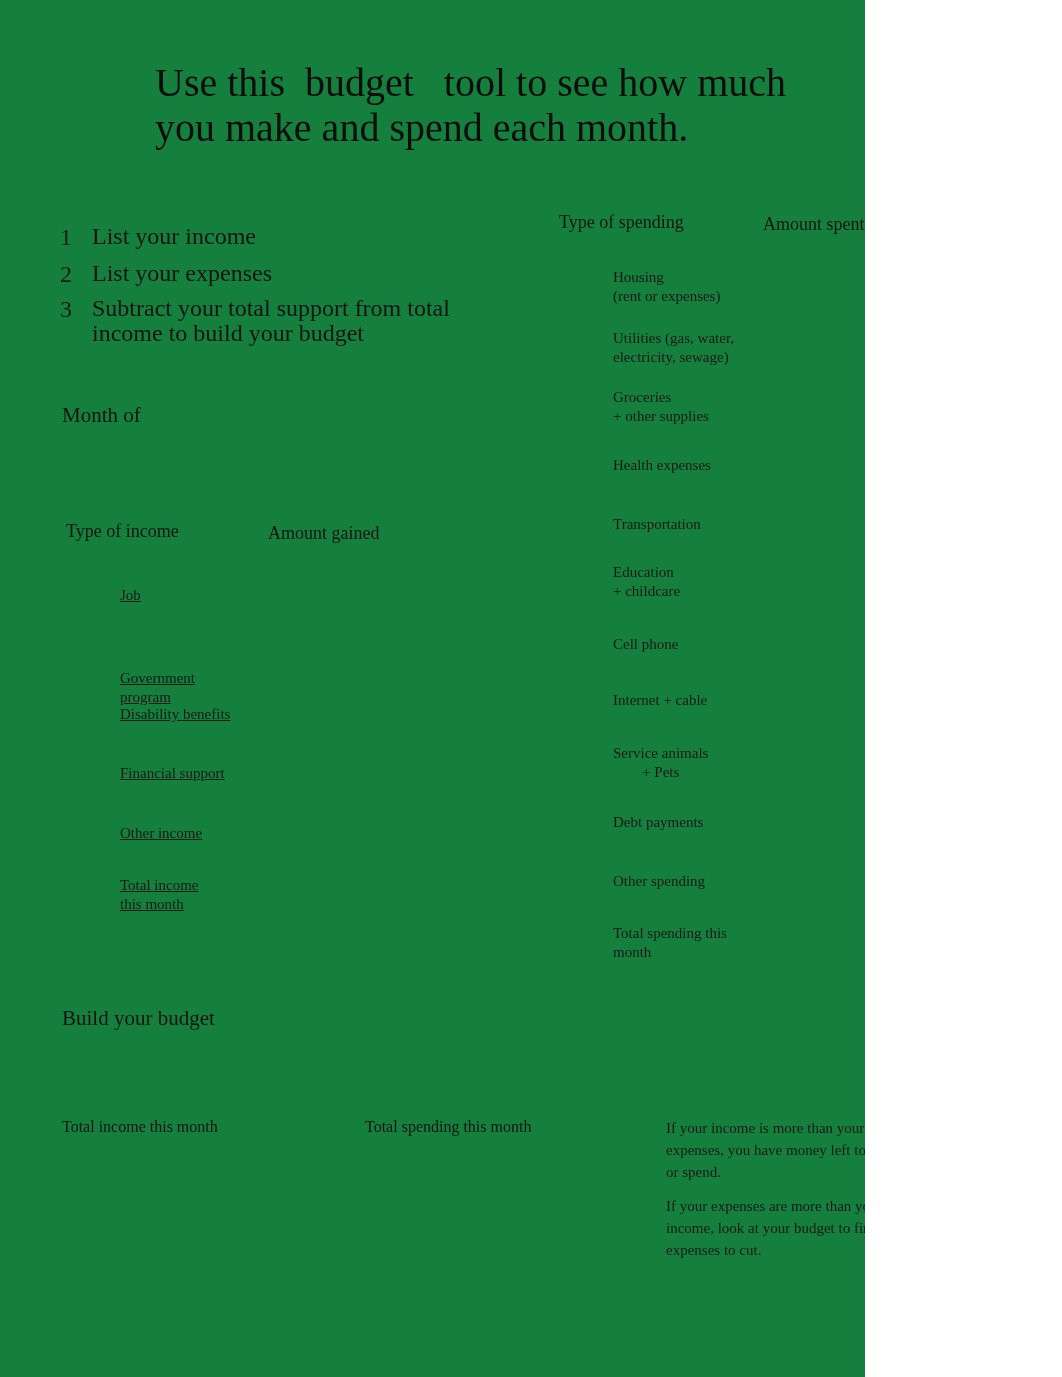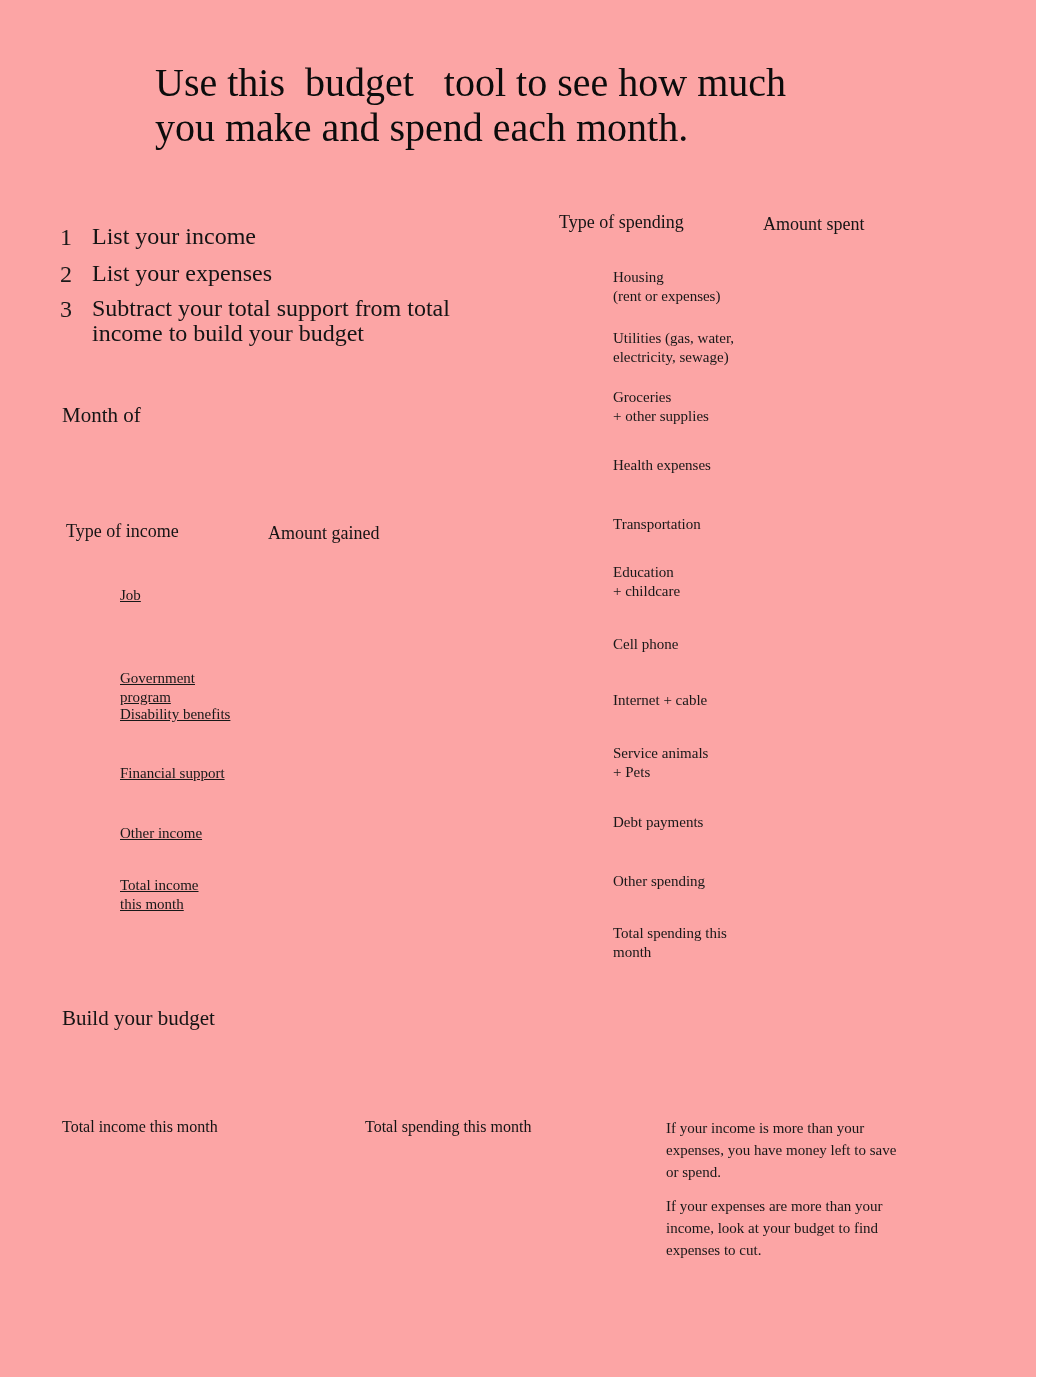--- a/index.html
+++ b/index.html
@@ -2,23 +2,23 @@
 <html><head>
 <meta charset="utf-8">
 <style>
   html, body {
     margin: 0;
     padding: 0;
     background: #ffffff;
   }
   #page {
     position: relative;
-    width: 1036px;
+    width: 865px;
     height: 1377px;
-    background: #fca5a5;
+    background: #15803d;
     overflow: hidden;
     font-family: "Liberation Serif", "DejaVu Serif", serif;
     color: #141414;
     -webkit-font-smoothing: antialiased;
   }
 
   .abs { position: absolute; }
 
   
   #title {
@@ -147,21 +147,21 @@
   <div class="abs row-label spend-col" style="top:329px;">Utilities (gas, water,
 electricity, sewage)</div>
   <div class="abs row-label spend-col" style="top:388px;">Groceries
 + other supplies</div>
   <div class="abs row-label spend-col" style="top:456px;">Health expenses</div>
   <div class="abs row-label spend-col" style="top:515px;">Transportation</div>
   <div class="abs row-label spend-col" style="top:563px;">Education
 + childcare</div>
   <div class="abs row-label spend-col" style="top:635px;">Cell phone</div>
   <div class="abs row-label spend-col" style="top:691px;">Internet + cable</div>
-  <div class="abs row-label spend-col" style="top:744px;">Service animals
+  <div class="abs row-label spend-col" style="top:744px;text-align:center;">Service animals
 + Pets</div>
   <div class="abs row-label spend-col" style="top:813px;">Debt payments</div>
   <div class="abs row-label spend-col" style="top:872px;">Other spending</div>
   <div class="abs row-label spend-col" style="top:924px;">Total spending this
 month</div>
 
   <div class="abs section-head" id="build-budget">Build your budget</div>
 
   <div class="abs summary-label" id="sum-income">Total income this month</div>
   <div class="abs summary-label" id="sum-spend">Total spending this month</div>

